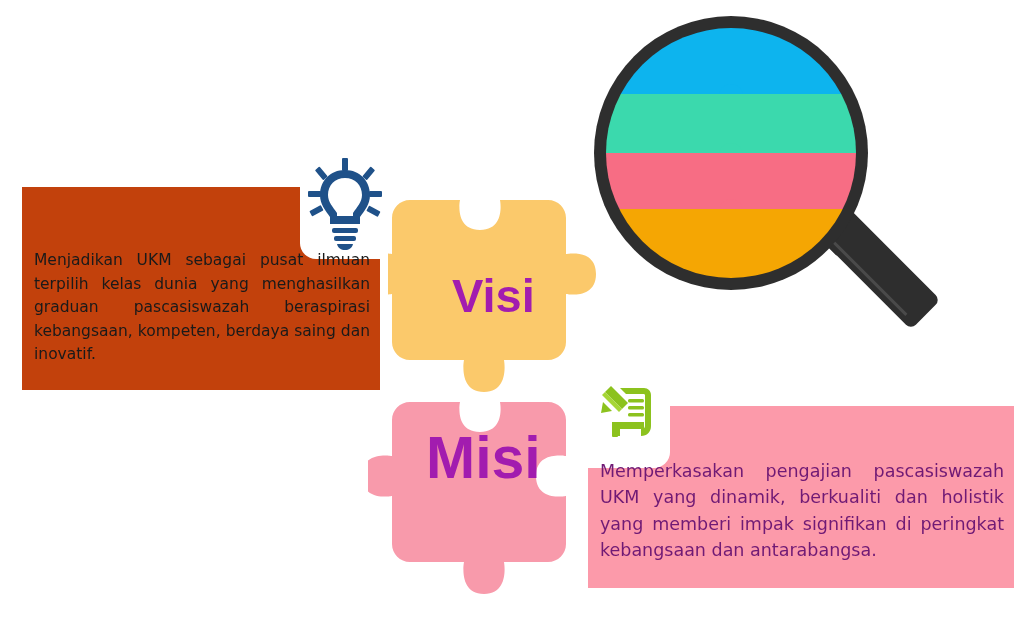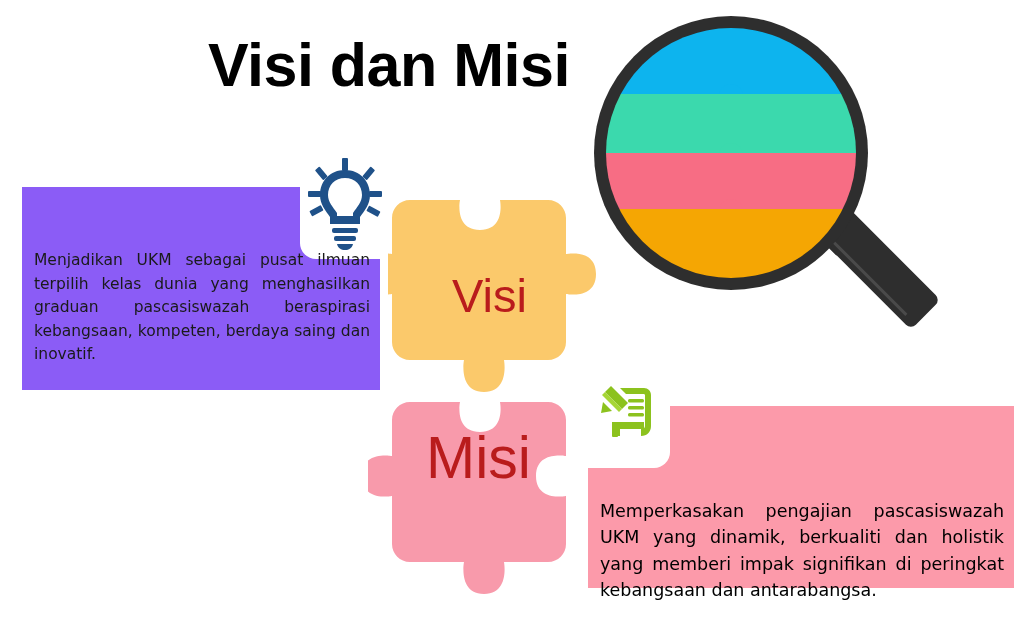--- a/index.html
+++ b/index.html
@@ -105,21 +105,21 @@
   
   .card {
     position: absolute;
     box-sizing: border-box;
   }
   #visi-card {
     left: 22px;
     top: 187px;
     width: 358px;
     height: 203px;
-    background: #8b5cf6;
+    background: #c2410c;
   }
   #visi-card-notch {
     position: absolute;
     right: 0px;
     top: 0px;
     width: 80px;
     height: 72px;
     background: #ffffff;
     border-bottom-left-radius: 16px;
   }
@@ -153,38 +153,37 @@
     border-bottom-right-radius: 16px;
   }
   #misi-text {
     position: absolute;
     left: 12px;
     top: 52px;
     width: 404px;
     font-family: "DejaVu Sans", sans-serif;
     font-size: 17.5px;
     line-height: 1.5;
-    color: #000000;
+    color: #701a75;
     text-align: justify;
     text-justify: inter-word;
-    margin-top: 40px;
   }
 
   
   .puzzle {
     position: absolute;
   }
   #visi-piece { left: 388px; top: 196px; width: 226px; height: 206px; }
   #misi-piece { left: 368px; top: 378px; width: 236px; height: 216px; }
 
   .puzzle-label {
     position: absolute;
     font-family: "Liberation Sans", sans-serif;
-    font-weight: normal;
-    color: #b91c1c;
+    font-weight: bold;
+    color: #a21caf;
     white-space: nowrap;
   }
   #visi-label { left: 452px; top: 268px; font-size: 47px; }
   #misi-label { left: 426px; top: 424px; font-size: 59px; }
 
   
   #bulb-icon { position: absolute; left: 308px; top: 158px; width: 74px; height: 92px; }
 
   
   #note-icon { position: absolute; left: 598px; top: 382px; width: 64px; height: 64px; }
@@ -206,21 +205,20 @@
       <div class="mag-band" style="top:66px;height:59px;background:#3BD9AD;"></div>
       <div class="mag-knob" style="top:115px;background:#3BD9AD;"></div>
 
       <div class="mag-band" style="top:125px;height:56px;background:#F76D84;"></div>
       <div class="mag-knob" style="top:171px;background:#F76D84;"></div>
 
       <div class="mag-band" style="top:181px;height:69px;background:#F5A603;"></div>
     </div>
   </div>
 
-  <div id="page-title">Visi dan Misi</div>
 
   <div id="visi-card" class="card">
     <div id="visi-card-notch"></div>
     <div id="visi-text">Menjadikan UKM sebagai pusat ilmuan terpilih kelas dunia yang menghasilkan graduan pascasiswazah beraspirasi kebangsaan, kompeten, berdaya saing dan inovatif.</div>
   </div>
 
   <div id="bulb-icon">
     <svg viewBox="0 0 74 92" width="74" height="92" xmlns="http://www.w3.org/2000/svg">
       <g fill="#1F5189">
 

